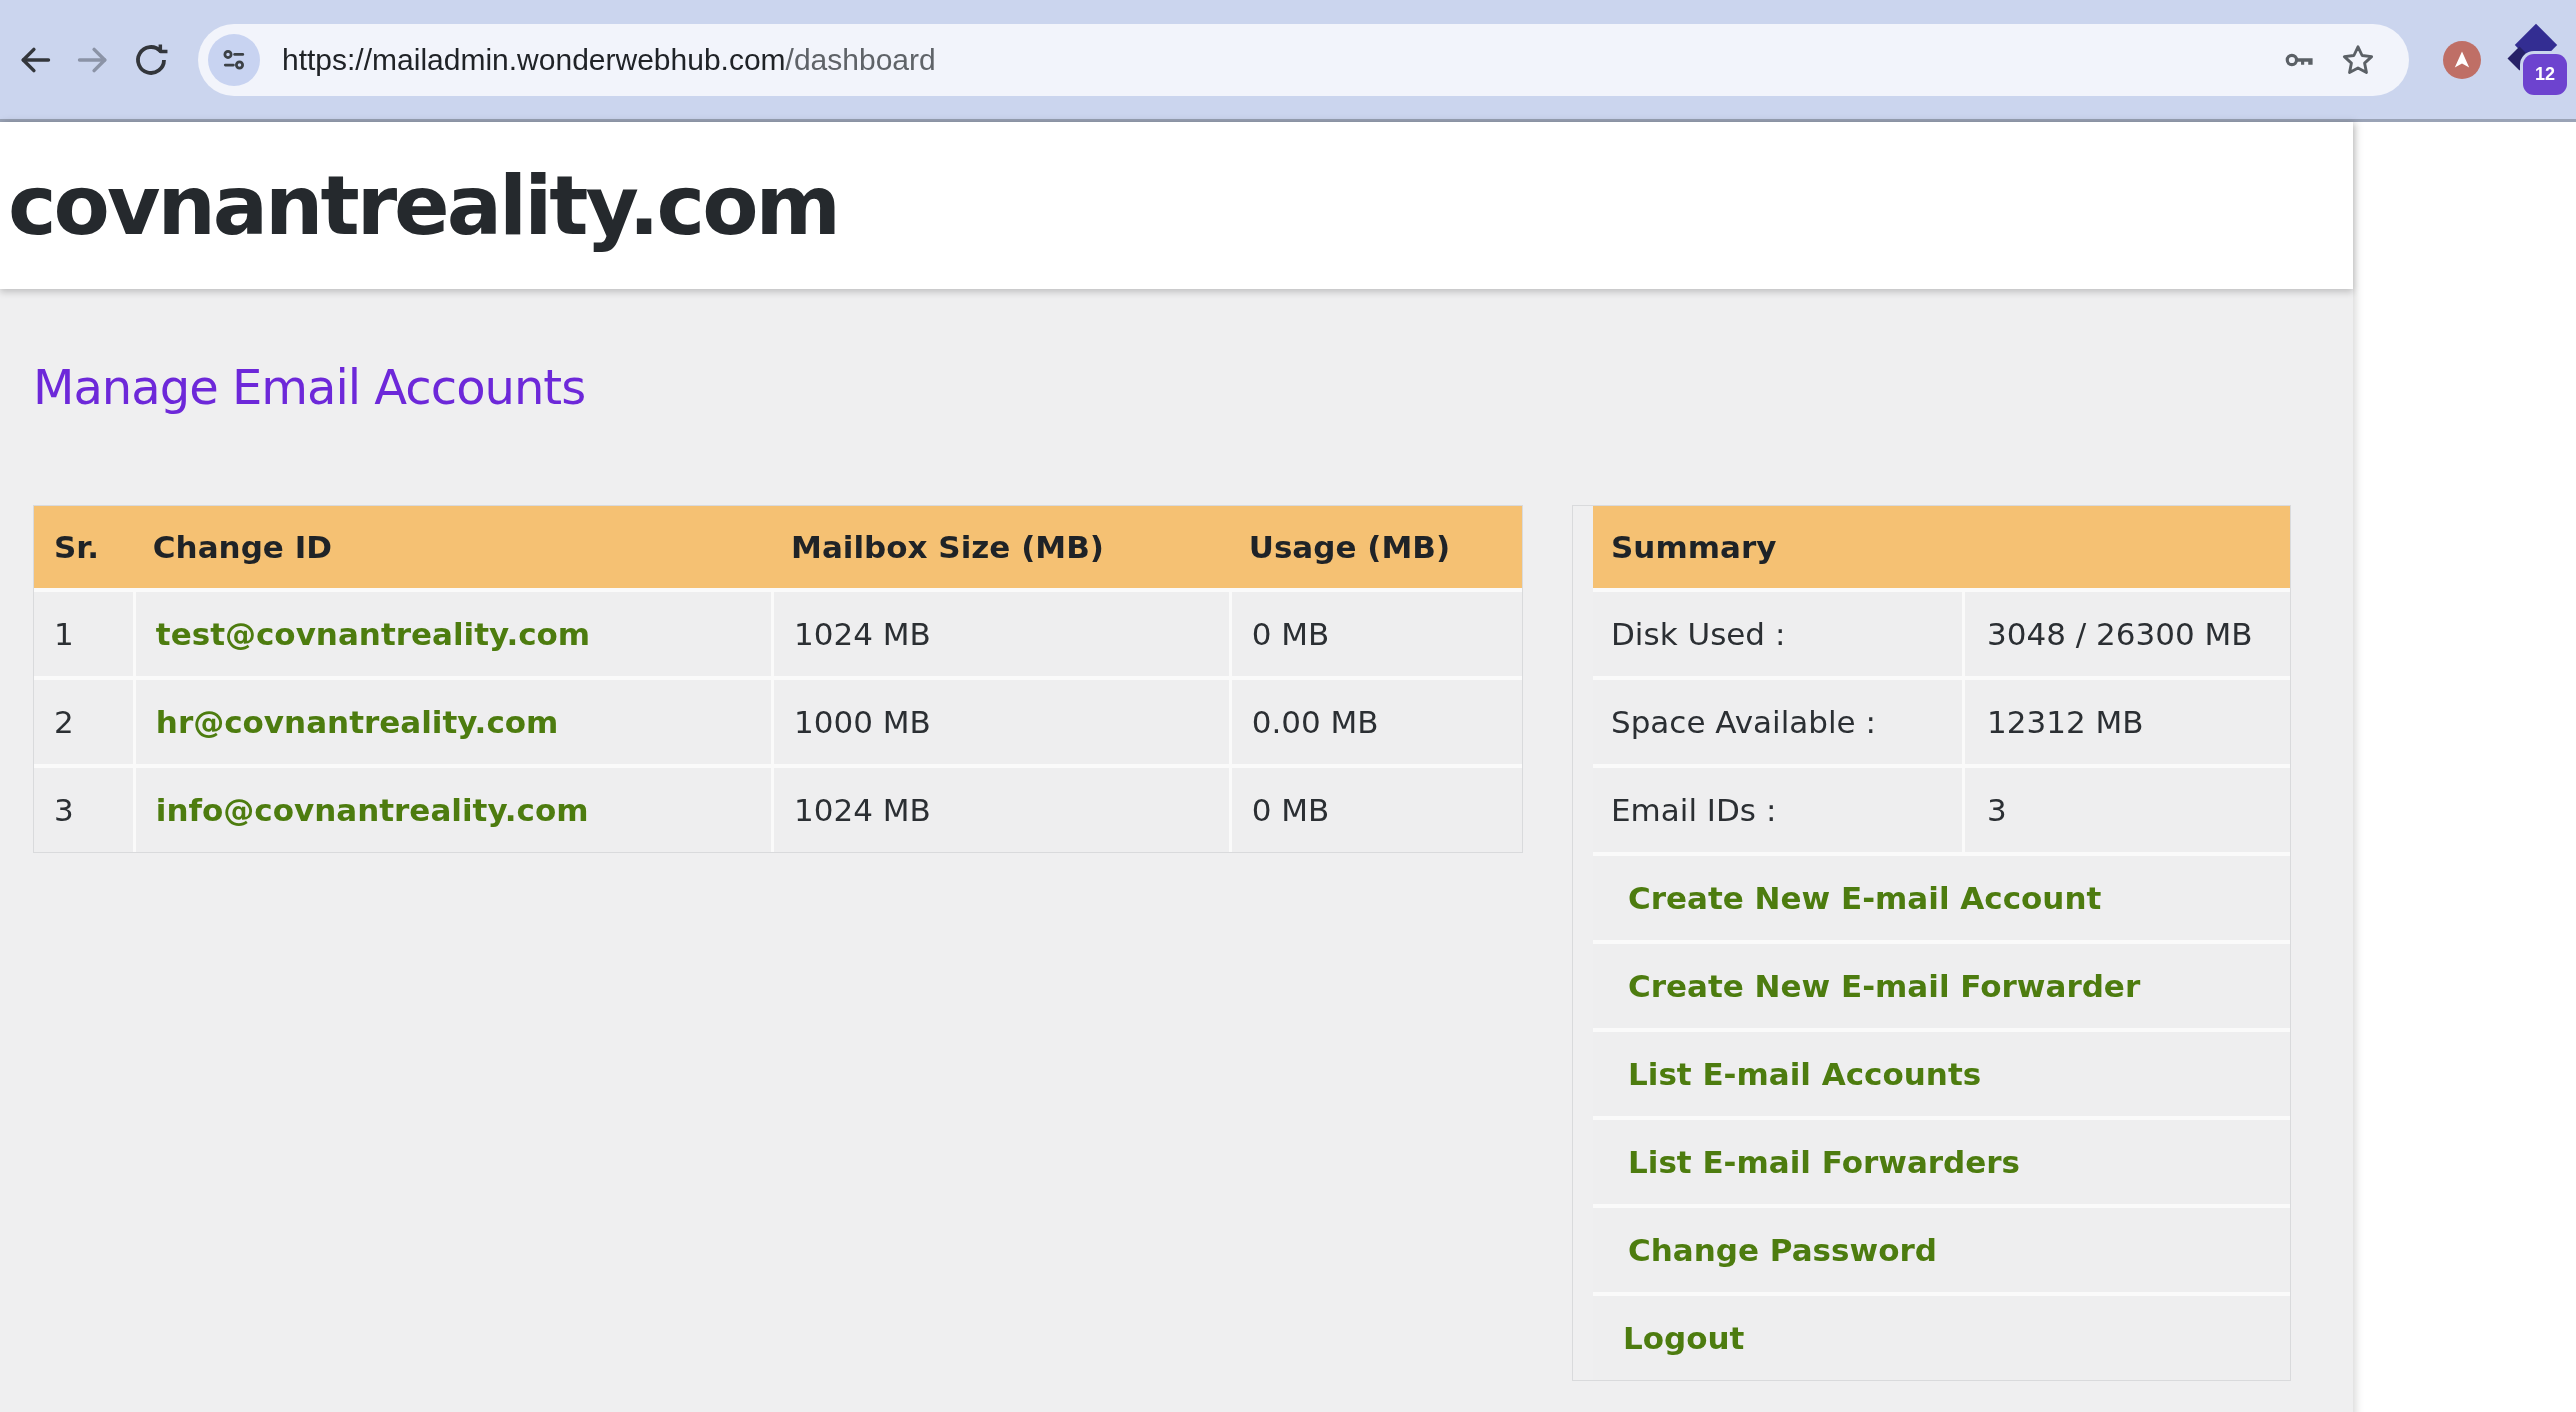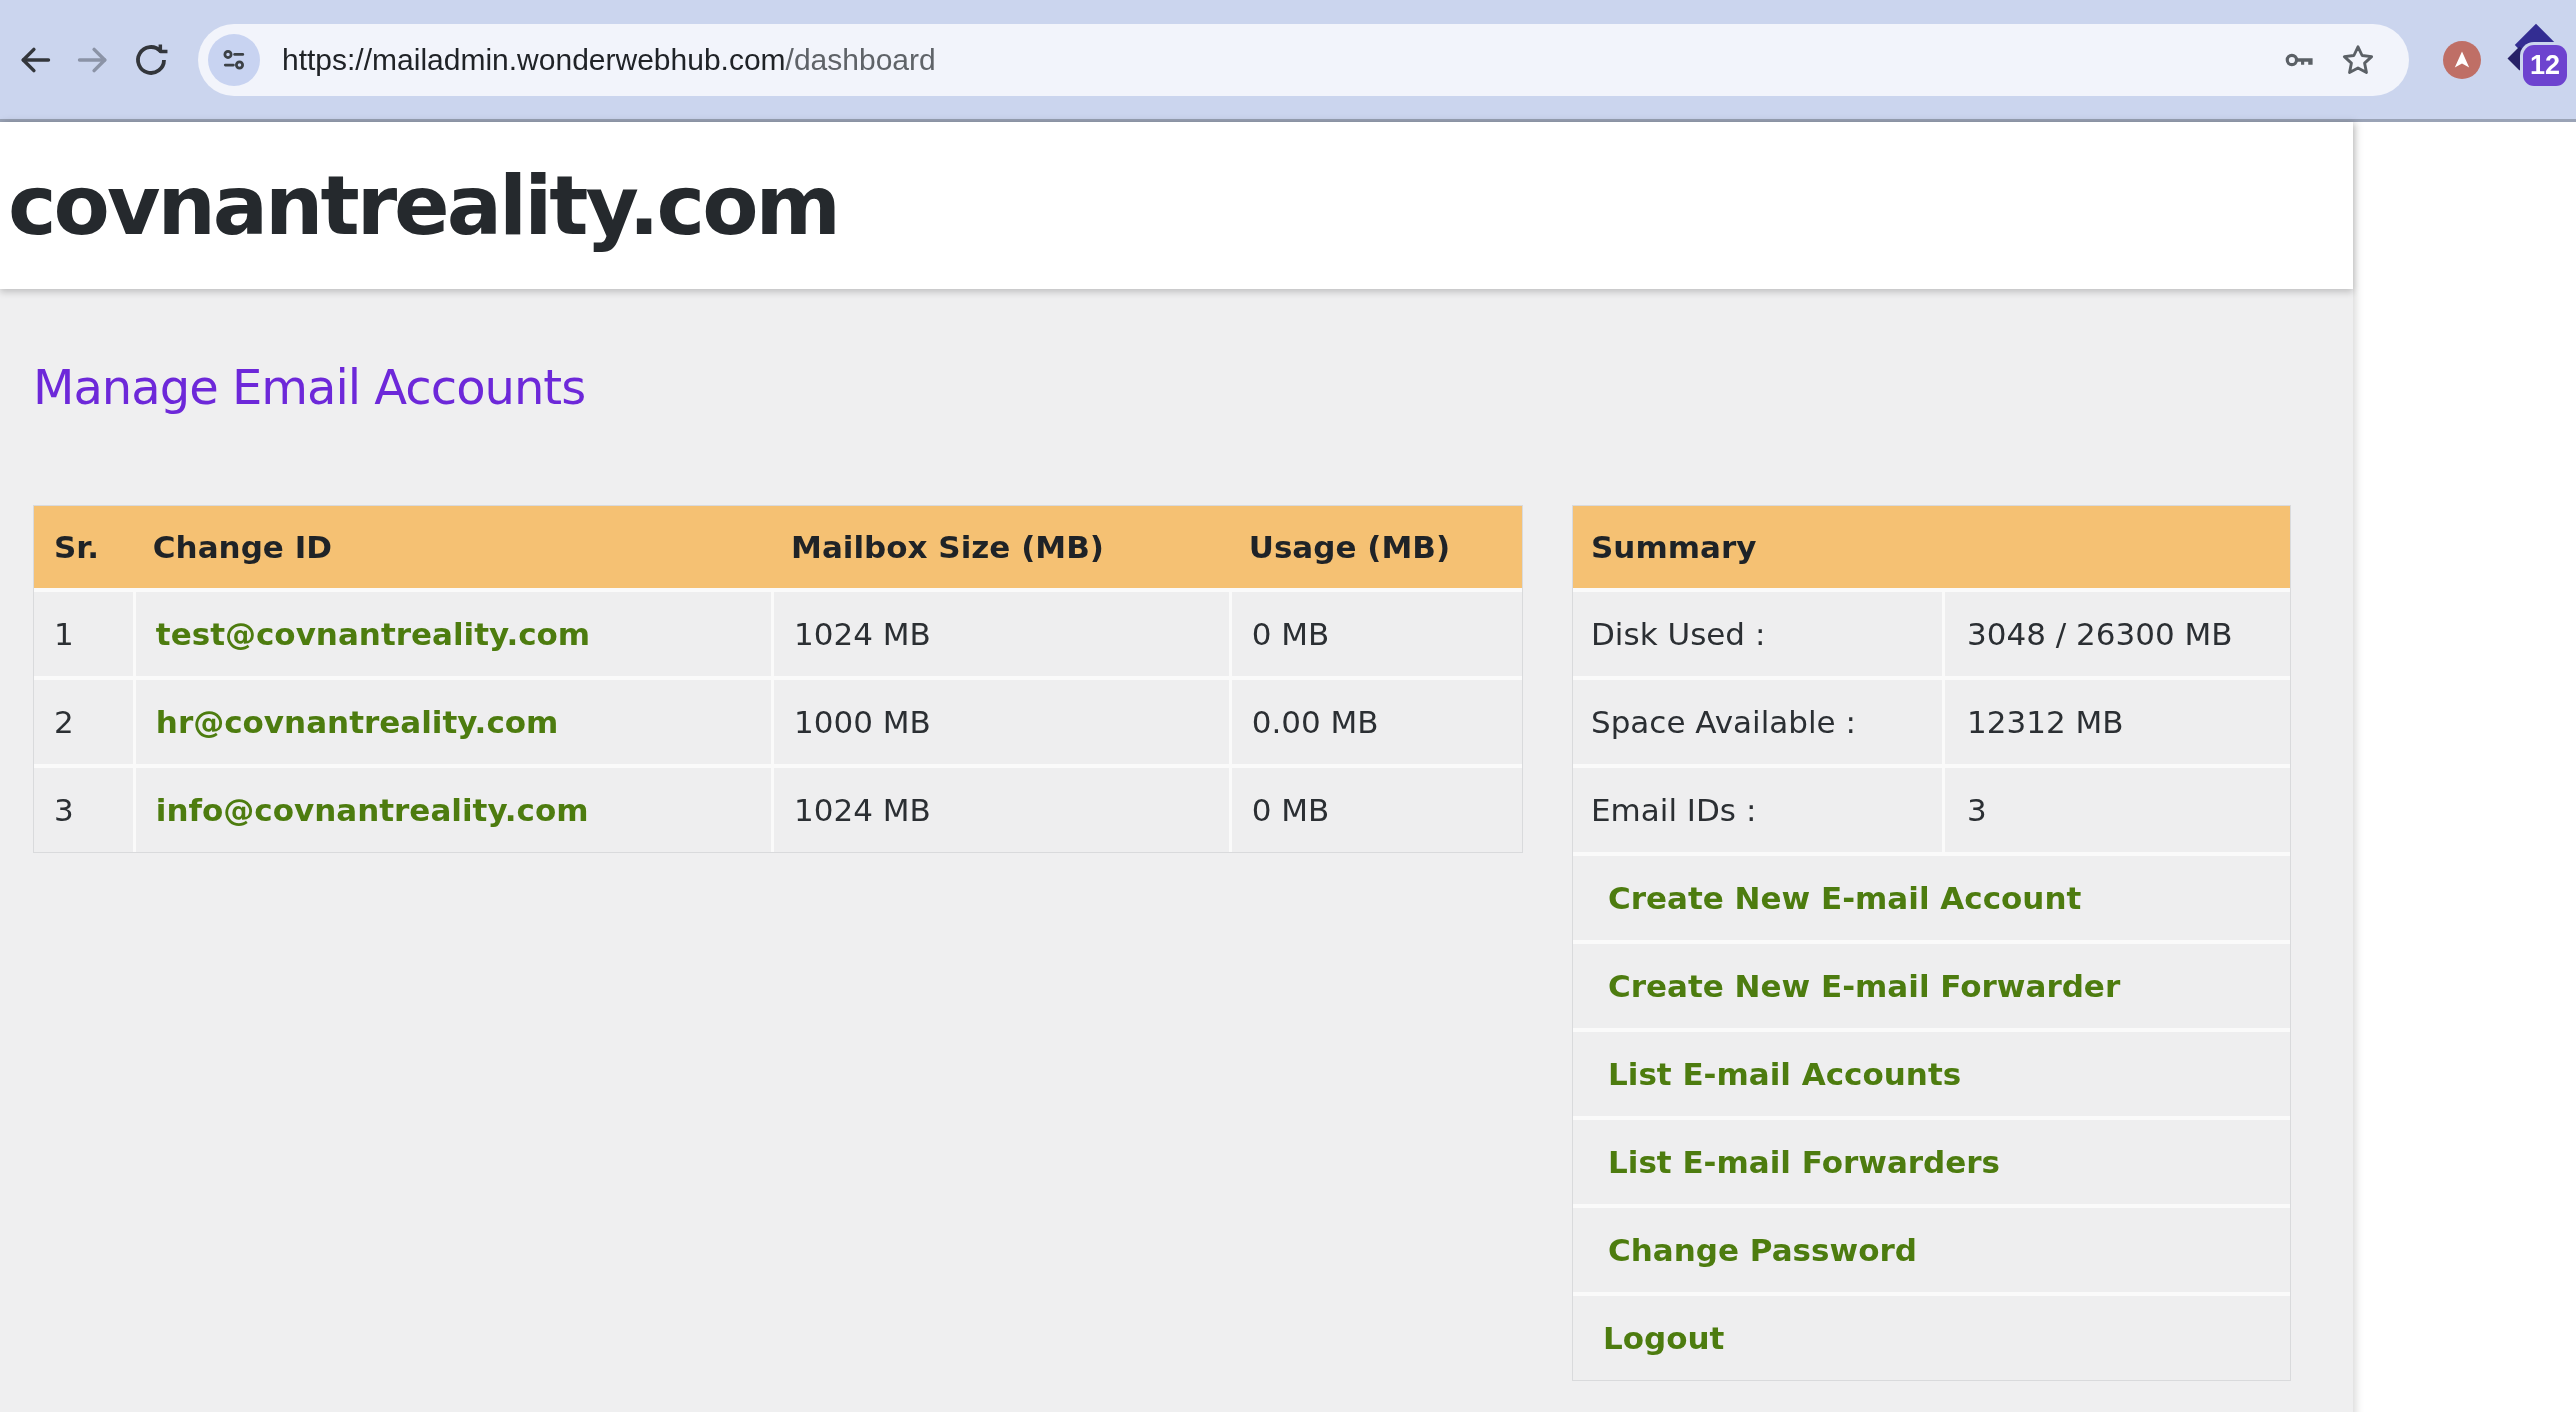--- a/index.html
+++ b/index.html
@@ -20,23 +20,23 @@
   .url .path { color:#5f6368; }
   .addr .spacer { flex:1; }
   .pill-icon { width:58px; height:58px; border:none; background:transparent; border-radius:50%;
                display:flex; align-items:center; justify-content:center; flex:none; cursor:pointer; }
   .star-wrap { margin-right:22px; }
   .avatar { width:38px; height:38px; border-radius:50%; background:#bf6f66; margin-left:34px;
             display:flex; align-items:center; justify-content:center; flex:none; cursor:pointer; border:none; }
   .ext { position:relative; width:56px; height:76px; margin-left:28px; flex:none; cursor:pointer; }
   .ext .d1 { position:absolute; left:12px; top:8px; width:30px; height:30px; background:#332d92; transform:rotate(45deg); }
   .ext .d2 { position:absolute; left:2px; top:28px; width:17px; height:17px; background:#262167; transform:rotate(45deg); }
-  .ext .badge { position:absolute; right:-2px; bottom:12px; width:44px; height:41px; background:#6d43cf;
+  .ext .badge { position:absolute; right:-2px; bottom:3px; width:44px; height:41px; background:#6d43cf;
                 border-radius:11px; box-shadow:0 0 0 3px #cbd5ee; color:#ffffff; font-weight:bold;
-                font-size:27px; display:flex; align-items:center; justify-content:center;
+                font-size:18px; display:flex; align-items:center; justify-content:center;
                 font-family:"Liberation Sans",sans-serif; }
 
   
   .page { width:2353px; height:1316px; background:#efeff0; position:relative;
           box-shadow:3px 0 8px rgba(0,0,0,.15); }
   .site-header { height:167px; background:#ffffff; display:flex; align-items:center;
                  box-shadow:0 3px 7px rgba(0,0,0,.20); position:relative; z-index:2; }
   .site-header h1 { font-size:82px; font-weight:bold; letter-spacing:-3px; color:#25292d;
                     padding-left:8px; white-space:nowrap; }
   .content { padding-left:33px; }
@@ -46,21 +46,21 @@
   table { border-collapse:separate; border-spacing:0; }
   .tbl { border:1px solid #d9dadc; }
   .tbl th, .tbl td { font-size:31px; text-align:left; vertical-align:middle; }
   .tbl thead th { background:#f5c173; height:82px; padding-left:20px; color:#1f2327; font-weight:bold; }
   .tbl tbody td, .tbl tbody th { height:88px; border-top:4px solid #fafafa; color:#2b2f33; font-weight:normal;
                                  padding-left:20px; background:#eeeeef; }
   .email-table { width:1490px; }
   .email-table tbody td + td { border-left:3px solid #fafafa; }
   a.accent-link { color:#4d7c0f; font-weight:bold; text-decoration:none; }
 
-  .summary-table { width:719px; margin-left:49px; }
+  .summary-table { width:719px; margin-left:49px;padding-left:20px; }
   .summary-table thead th { padding-left:18px; }
   .summary-table td.lbl { width:369px; padding-left:18px; }
   .summary-table td.val { border-left:3px solid #fafafa; padding-left:22px; }
   .summary-table td.linkcell { padding-left:35px; }
   .summary-table tr.logout-row td.linkcell { padding-left:30px; }
 
   svg { display:block; }
 </style>
 </head>
 <body>

